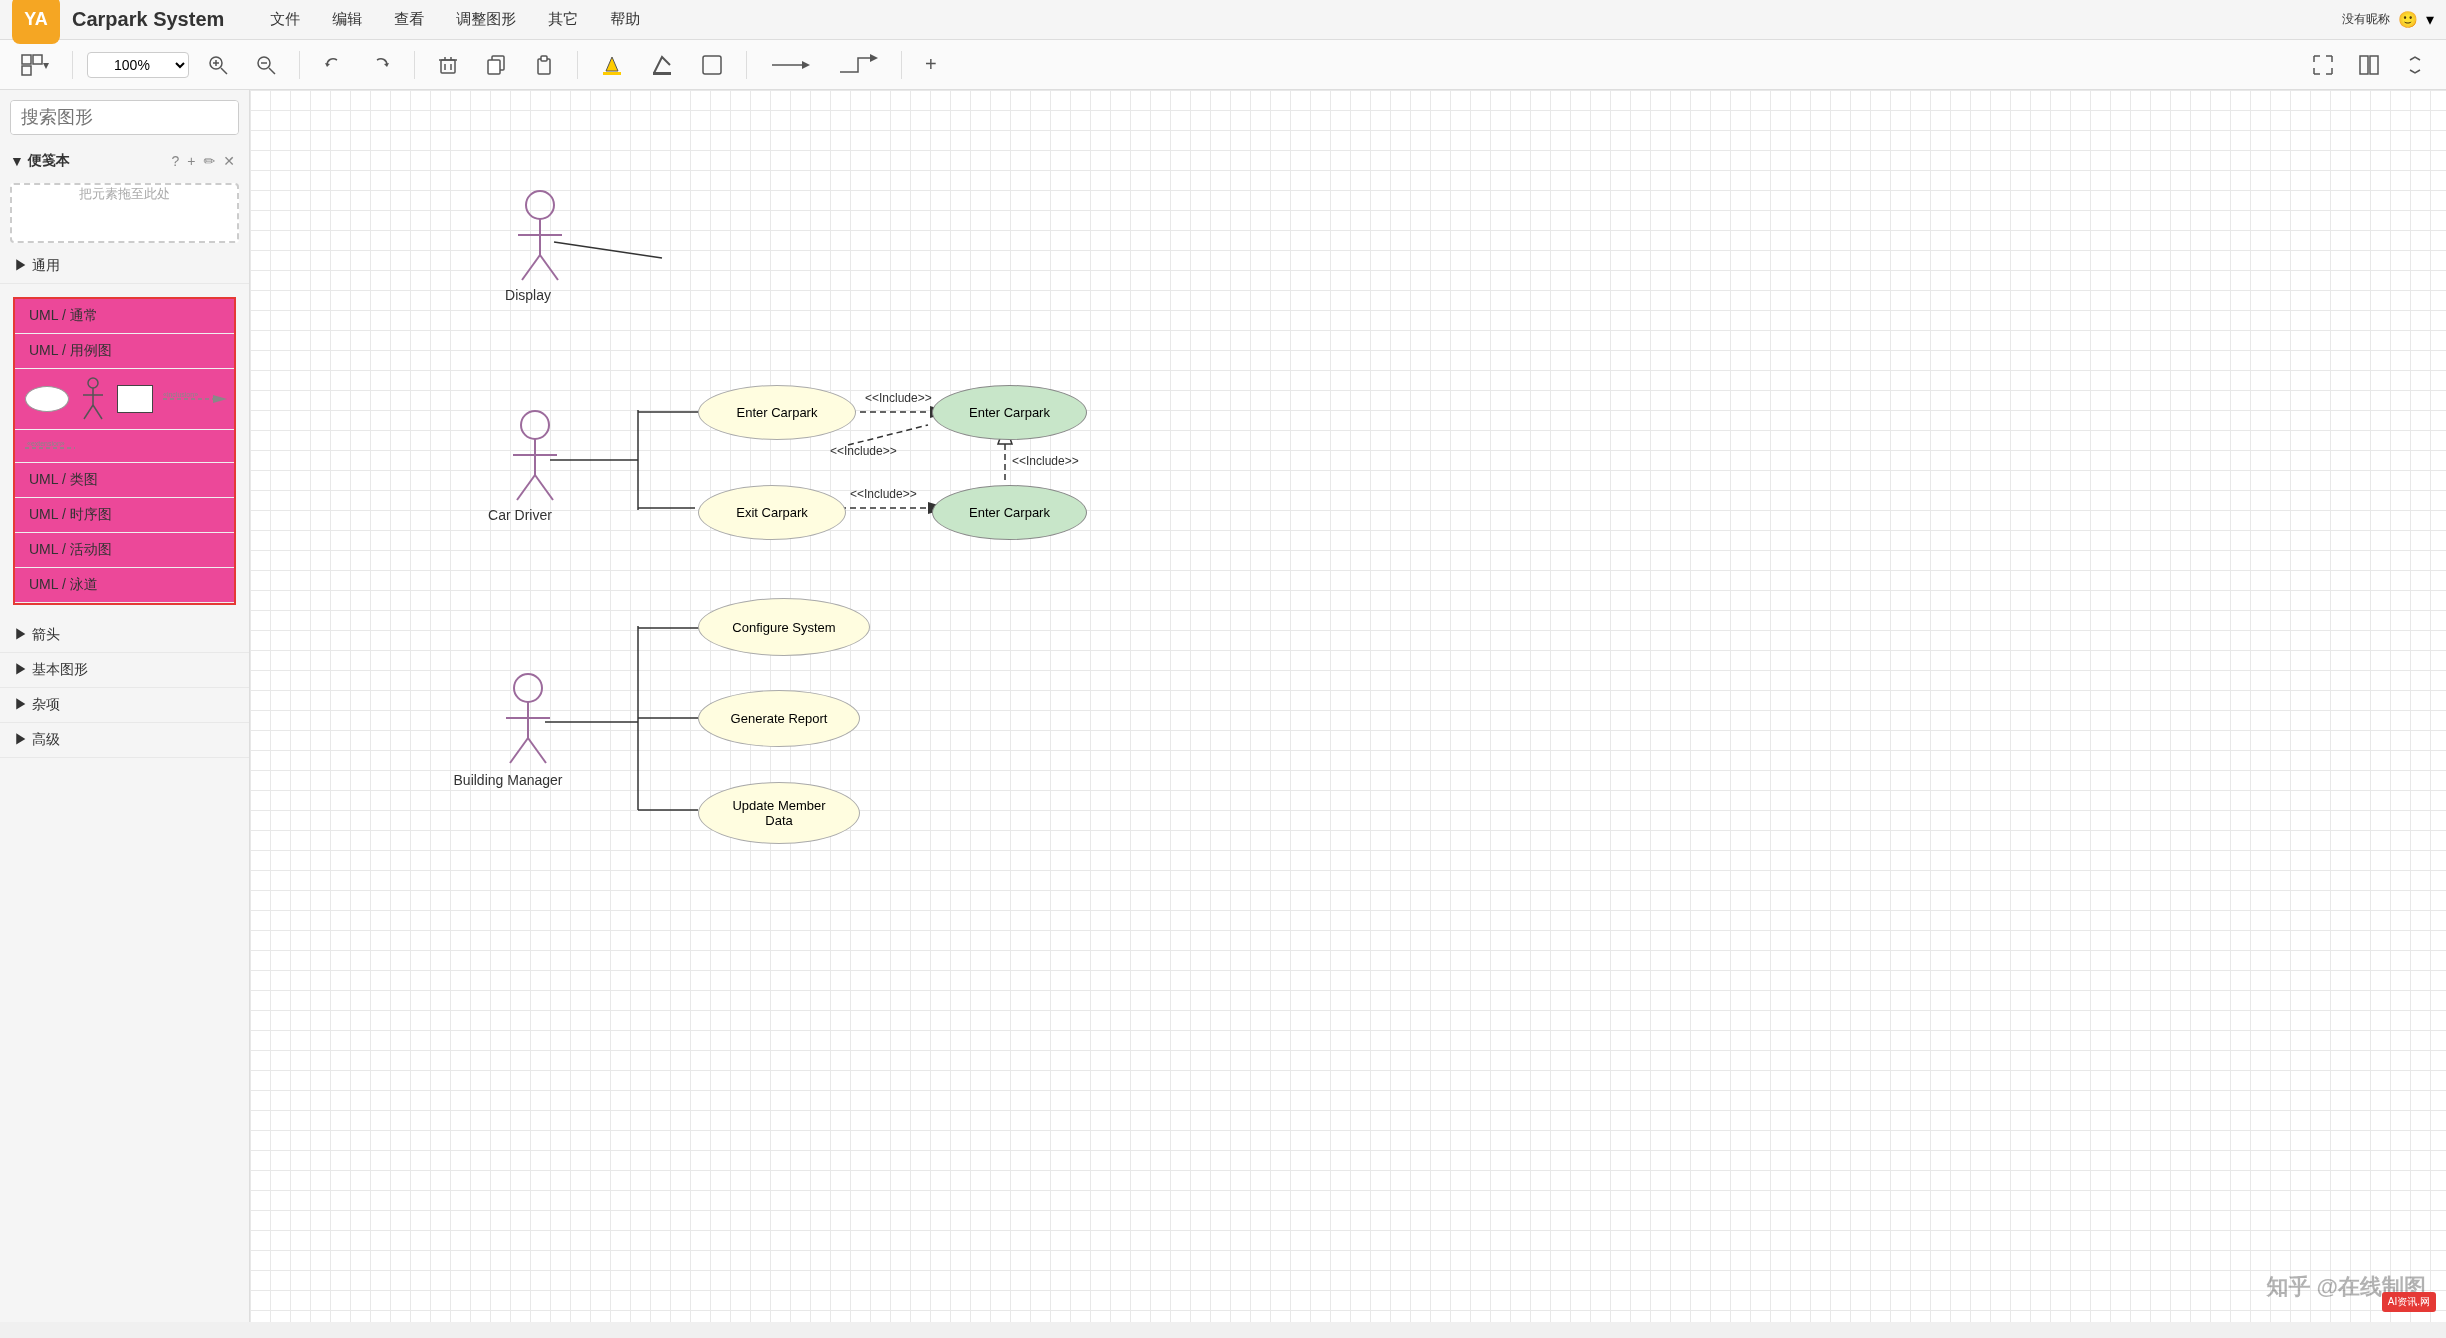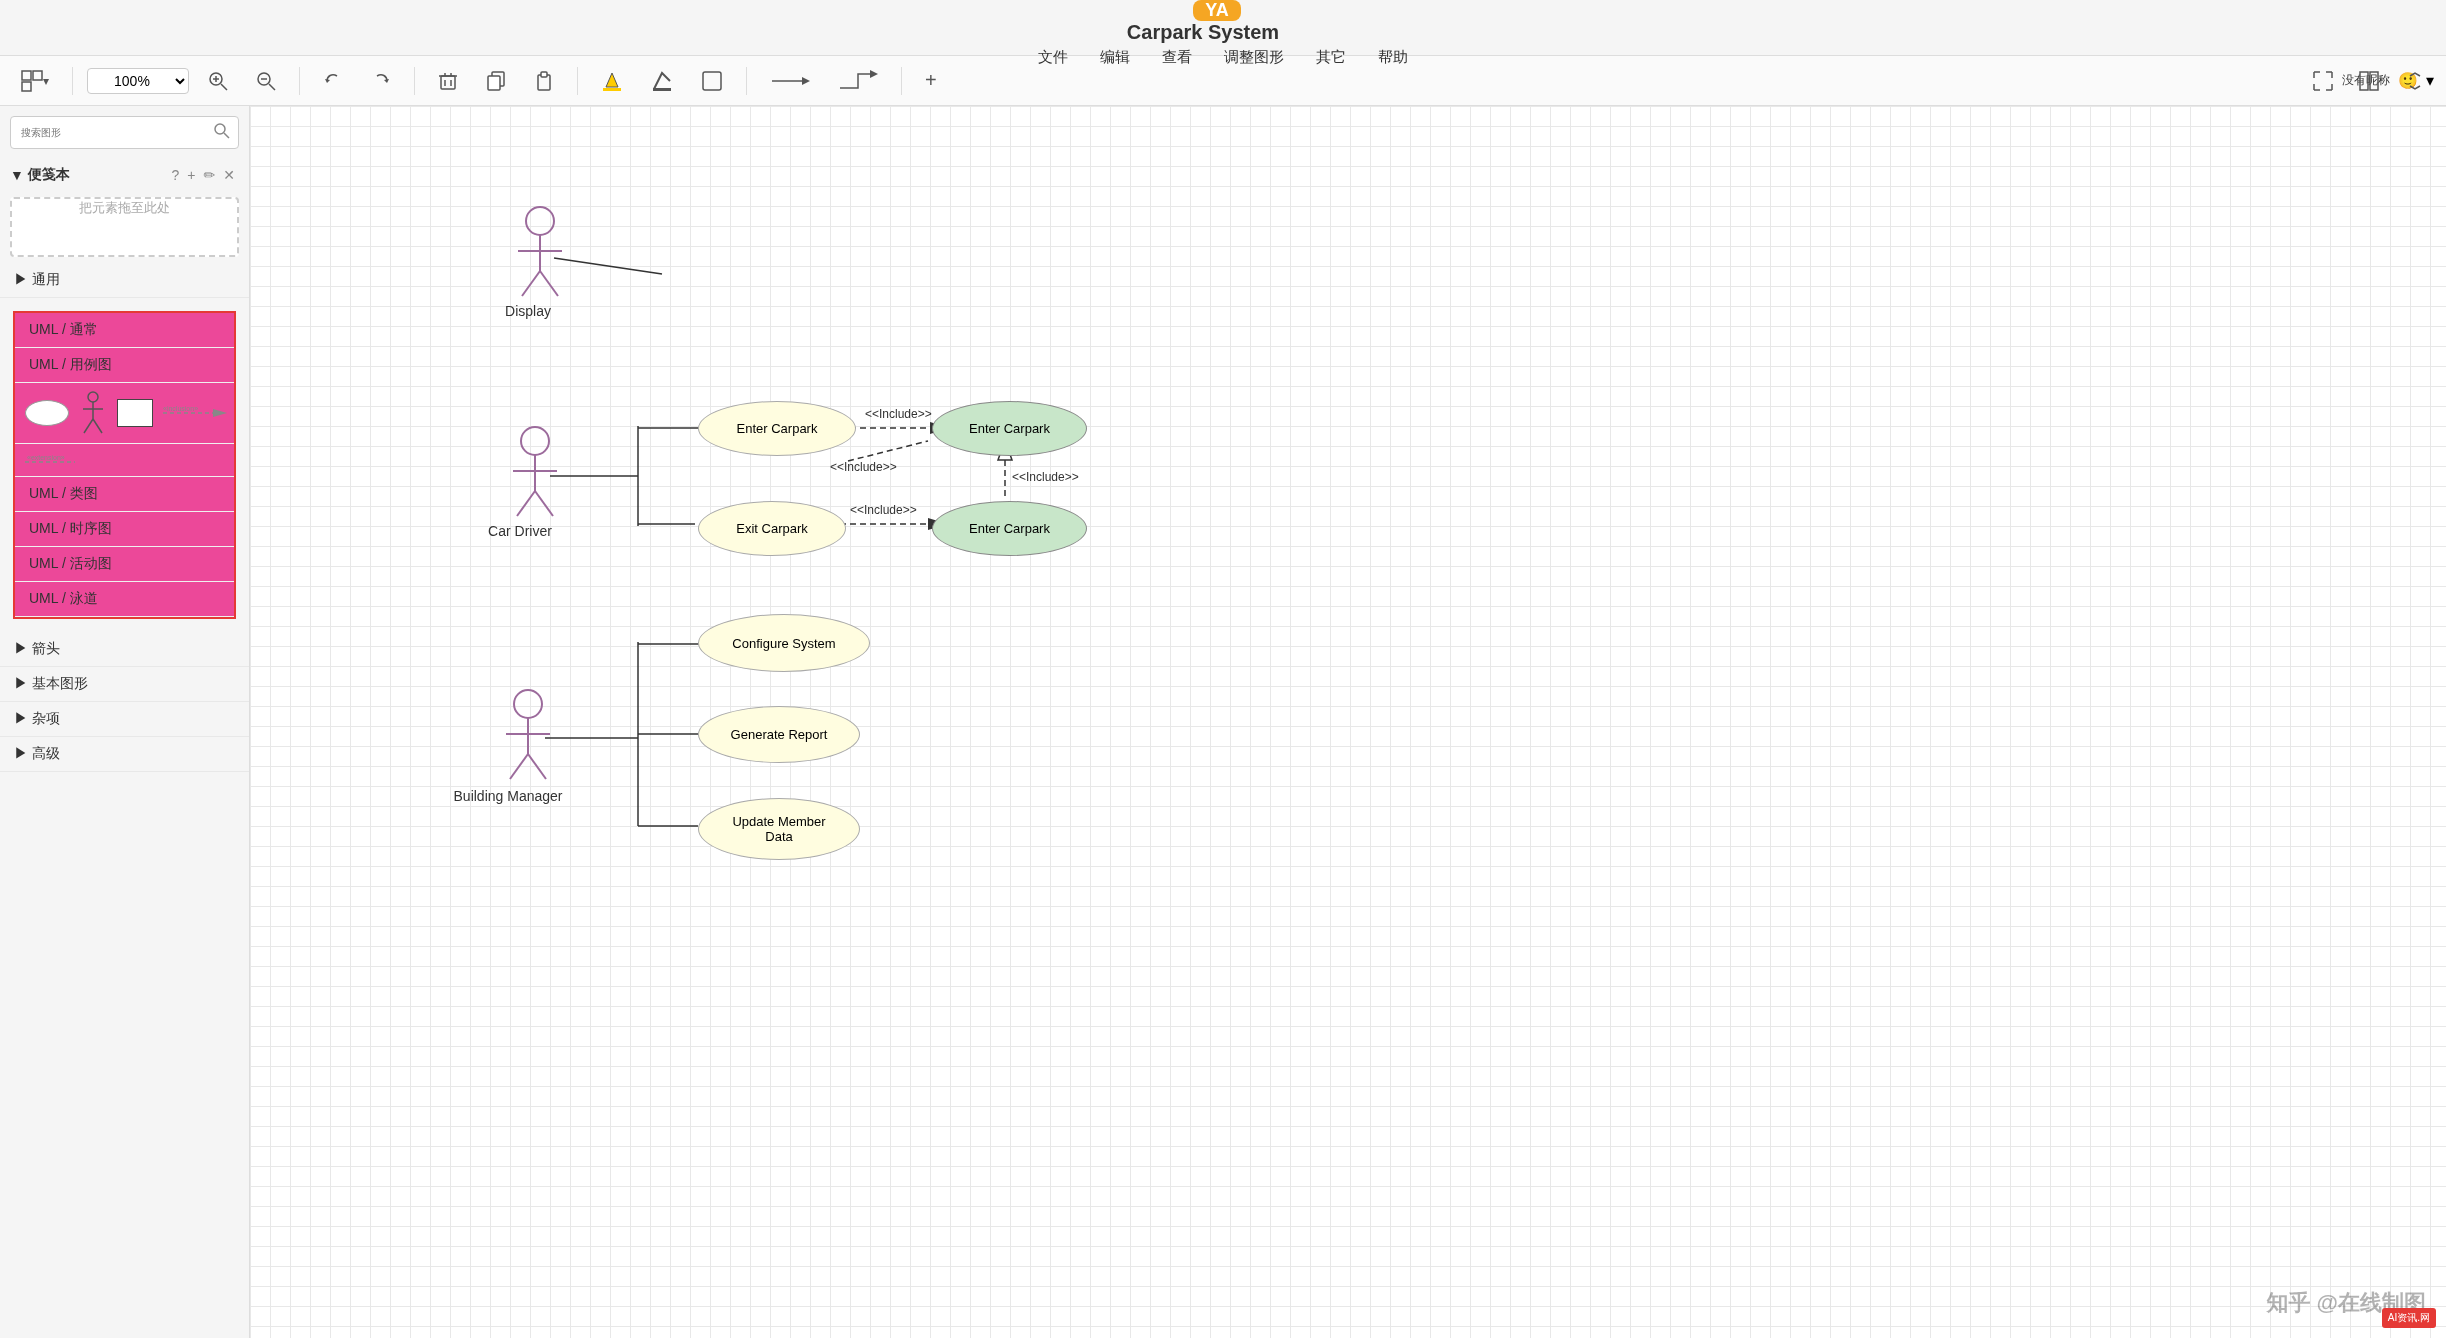--- a/index.html
+++ b/index.html
@@ -4,23 +4,22 @@
   <style>
     * { box-sizing: border-box; margin: 0; padding: 0; }
     body { font-family: 'Arial', sans-serif; background: #f0f0f0; overflow: hidden; width: 2446px; height: 1338px; }
 
     
     .title-bar {
       display: flex;
       align-items: center;
       background: #f5f5f5;
       border-bottom: 1px solid #ddd;
-      height: 56px;
-      padding: 0 12px;
-      flex-direction: column;
+      height: 40px;
+      padding: 13px 12px;
     }
     .app-logo {
       width: 48px; height: 48px;
       background: #f5a623;
       border-radius: 8px;
       display: flex; align-items: center; justify-content: center;
       color: white; font-weight: bold; font-size: 18px;
       margin-right: 12px;
     }
     .app-title {
@@ -67,21 +66,21 @@
       background: #f5f5f5;
       border-right: 1px solid #ddd;
       overflow-y: auto;
       display: flex; flex-direction: column;
     }
     .search-box {
       margin: 10px; display: flex; align-items: center;
       border: 1px solid #ccc; border-radius: 4px; background: white; overflow: hidden;
     }
     .search-input {
-      flex: 1; border: none; outline: none; padding: 6px 10px; font-size: 10px;
+      flex: 1; border: none; outline: none; padding: 6px 10px; font-size: 18px;
     }
     .search-icon-btn {
       background: none; border: none; cursor: pointer; padding: 6px 8px; color: #666;
     }
 
     
     .scratchpad-header {
       display: flex; align-items: center; padding: 6px 10px;
       font-size: 14px; color: #333; font-weight: bold;
     }

